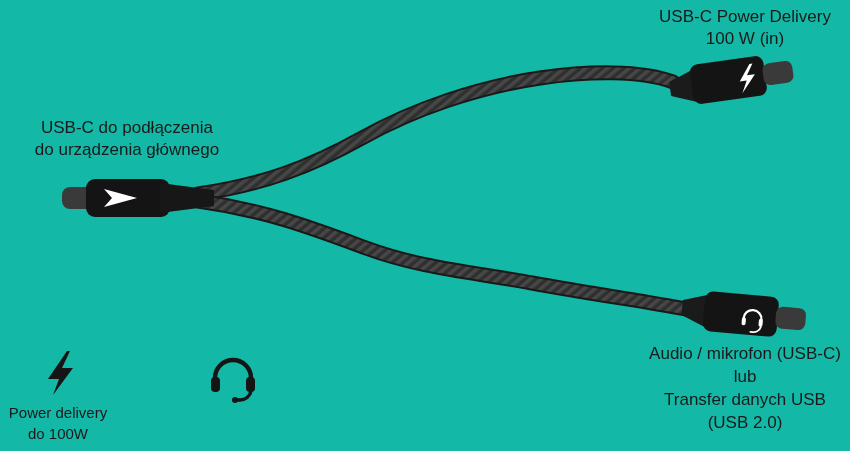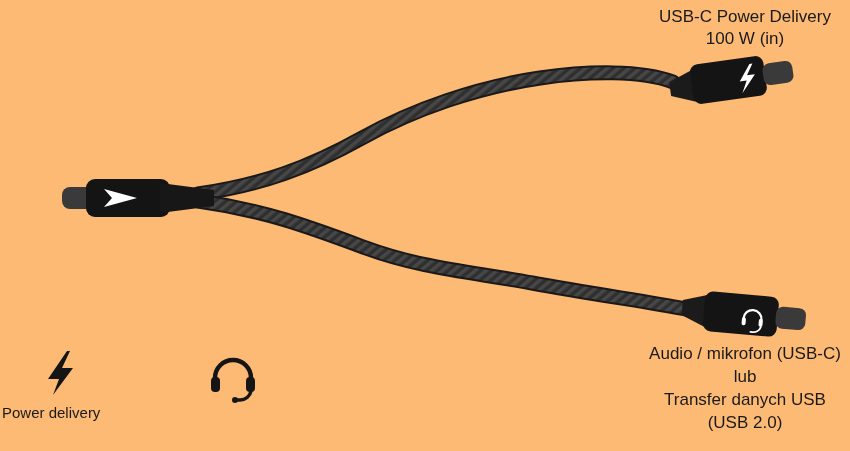--- a/index.html
+++ b/index.html
@@ -2,34 +2,35 @@
 <html><head>
 <meta charset="utf-8">
 <style>
   * { margin: 0; padding: 0; box-sizing: border-box; }
   html, body { width: 850px; height: 451px; }
   body {
     background: #ffffff;
     font-family: "Liberation Sans", sans-serif;
     overflow: hidden;
   }
-  .scene { position: relative; width: 850px; height: 451px; background: #fdba74; }
+  .scene { position: relative; width: 850px; height: 451px; background: #14b8a6; }
   .cable-svg { position: absolute; left: 0; top: 0; width: 850px; height: 451px; }
   .label {
     position: absolute;
     text-align: center;
     color: #1a1a1a;
     font-size: 17px;
     line-height: 22px;
   }
   .label-top    { left: 600px; top: 6px;   width: 290px; }
   .label-main   { left: 8px;   top: 117px; width: 238px; }
   .label-bottom { left: 600px; top: 342px; width: 290px; line-height: 23px; }
   .legend-text {
     position: absolute;
+    text-align: center;
     color: #1a1a1a;
     font-size: 15px;
     line-height: 21px;
   }
   .legend-power-text { left: 2px;   top: 402px; width: 112px; }
   .legend-audio-text { left: 168px; top: 405px; width: 132px; }
 </style>
 </head>
 <body>
 
@@ -90,26 +91,31 @@
       <path d="M 251 391 a 11 11 0 0 1 -11 9 h -3" fill="none" stroke="#151515" stroke-width="3.5" stroke-linecap="round"></path>
       <circle cx="235" cy="400" r="3" fill="#151515"></circle>
     </g>
   </svg>
 
   <div class="label label-top">
     <div>USB-C Power Delivery</div>
     <div>100 W (in)</div>
   </div>
 
+  <div class="label label-main">
+    <div>USB-C do podłączenia</div>
+    <div>do urządzenia głównego</div>
+  </div>
 
   <div class="label label-bottom">
     <div>Audio / mikrofon (USB-C)</div>
     <div>lub</div>
     <div>Transfer danych USB</div>
     <div>(USB 2.0)</div>
   </div>
 
   <div class="legend-text legend-power-text">
     <div>Power delivery</div>
+    <div>do 100W</div>
   </div>
 
 
 </div>
 
 </body></html>

